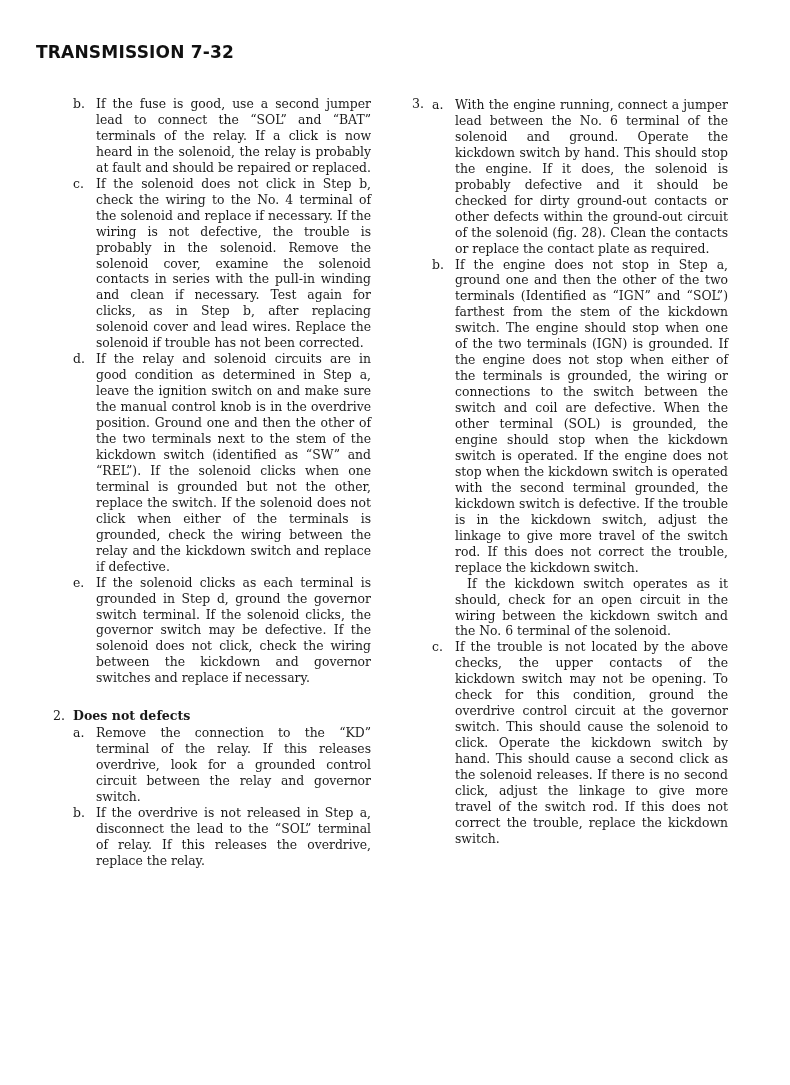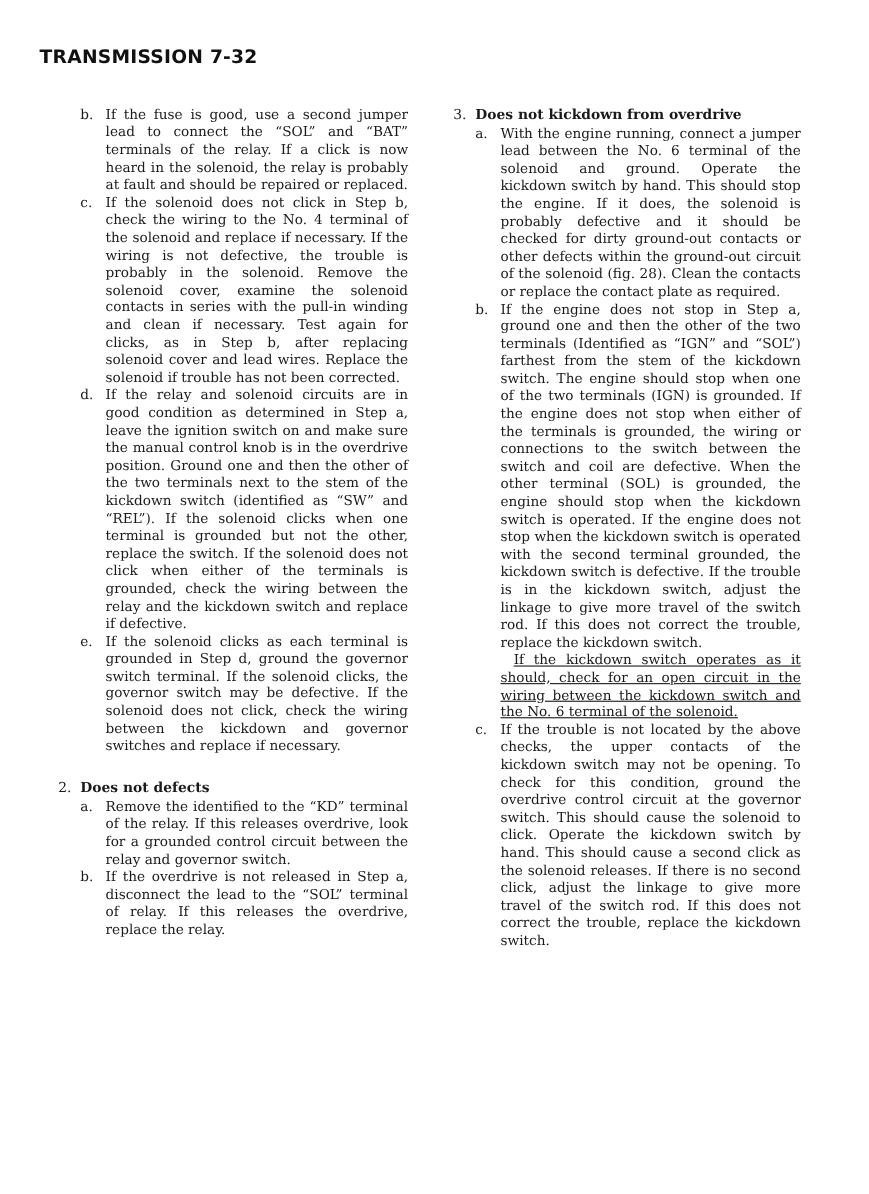--- a/index.html
+++ b/index.html
@@ -15,21 +15,21 @@
           text-align: justify; }
   .item .letter { position: absolute; left: 0; top: 0; }
   .section-head { position: relative; font-weight: bold; font-size: 12.6px; line-height: 16px;
                   padding-left: 20px; margin-top: 22px; margin-bottom: 1px; }
   .section-head .num { position: absolute; left: 0; top: 0; font-weight: normal; }
   .col-left .section-head { margin-left: -20px; }
   .col-right .section-head { margin-top: 0; }
   .col-right .sub { margin-left: 20px; }
   .para-indent { text-indent: 12px; padding-left: 23px; font-size: 12.4px; line-height: 15.95px;
                  text-align: justify; }
-  .col-right .para-indent { margin-left: 20px; text-decoration: underline; }
+  .col-right .para-indent { margin-left: 20px; }
 </style>
 </head>
 <body>
 
 <div class="header">TRANSMISSION 7-32</div>
 
 <div class="col col-left">
   <div class="item">
     <span class="letter">b.</span>
     <span>If the fuse is good, use a second jumper lead to connect the “SOL” and “BAT” terminals of the relay. If a click is now heard in the solenoid, the relay is probably at fault and should be repaired or replaced.</span>
@@ -46,32 +46,31 @@
     <span class="letter">e.</span>
     <span>If the solenoid clicks as each terminal is grounded in Step d, ground the governor switch terminal. If the solenoid clicks, the governor switch may be defective. If the solenoid does not click, check the wiring between the kickdown and governor switches and replace if necessary.</span>
   </div>
 
   <div class="section-head">
     <span class="num">2.</span>
     <span>Does not defects</span>
   </div>
   <div class="item">
     <span class="letter">a.</span>
-    <span>Remove the identified to the “KD” terminal of the relay. If this releases overdrive, look for a grounded control circuit between the relay and governor switch.</span>
+    <span>Remove the connection to the “KD” terminal of the relay. If this releases overdrive, look for a grounded control circuit between the relay and governor switch.</span>
   </div>
   <div class="item">
     <span class="letter">b.</span>
     <span>If the overdrive is not released in Step a, disconnect the lead to the “SOL” terminal of relay. If this releases the overdrive, replace the relay.</span>
   </div>
 </div>
 
 <div class="col col-right">
   <div class="section-head">
     <span class="num">3.</span>
-    <span>Does not kickdown from overdrive</span>
   </div>
   <div class="item sub">
     <span class="letter">a.</span>
     <span>With the engine running, connect a jumper lead between the No. 6 terminal of the solenoid and ground. Operate the kickdown switch by hand. This should stop the engine. If it does, the solenoid is probably defective and it should be checked for dirty ground-out contacts or other defects within the ground-out circuit of the solenoid (fig. 28). Clean the contacts or replace the contact plate as required.</span>
   </div>
   <div class="item sub">
     <span class="letter">b.</span>
     <span>If the engine does not stop in Step a, ground one and then the other of the two terminals (Identified as “IGN” and “SOL”) farthest from the stem of the kickdown switch. The engine should stop when one of the two terminals (IGN) is grounded. If the engine does not stop when either of the terminals is grounded, the wiring or connections to the switch between the switch and coil are defective. When the other terminal (SOL) is grounded, the engine should stop when the kickdown switch is operated. If the engine does not stop when the kickdown switch is operated with the second terminal grounded, the kickdown switch is defective. If the trouble is in the kickdown switch, adjust the linkage to give more travel of the switch rod. If this does not correct the trouble, replace the kickdown switch.</span>
   </div>
   <div class="para-indent">If the kickdown switch operates as it should, check for an open circuit in the wiring between the kickdown switch and the No. 6 terminal of the solenoid.</div>

